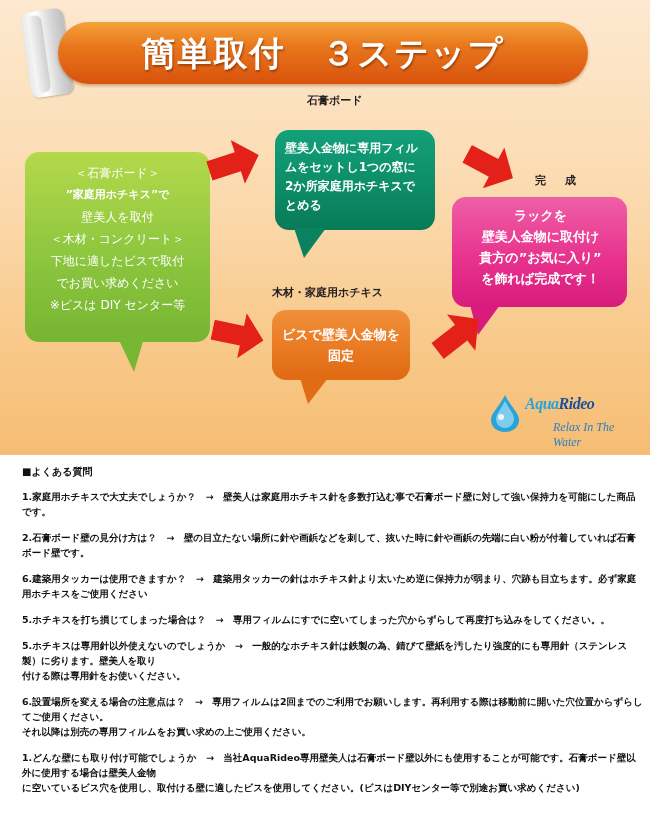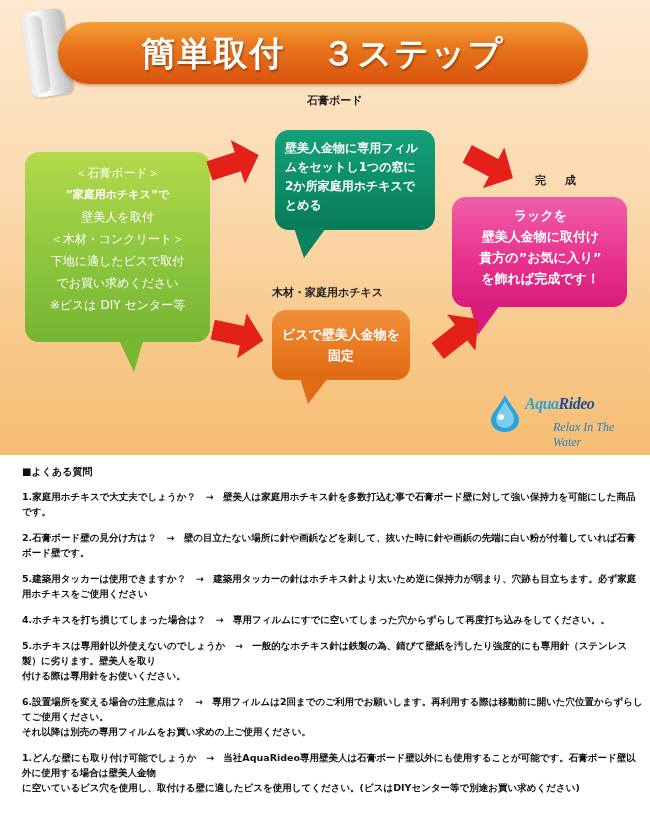--- a/index.html
+++ b/index.html
@@ -379,24 +379,24 @@
   <div class="faq">
     <div class="faq-title">■よくある質問</div>
 
     <div class="faq-item">
       <span>1.家庭用ホチキスで大丈夫でしょうか？　→　壁美人は家庭用ホチキス針を多数打込む事で石膏ボード壁に対して強い保持力を可能にした商品です。</span>
     </div>
     <div class="faq-item">
       <span>2.石膏ボード壁の見分け方は？　→　壁の目立たない場所に針や画鋲などを刺して、抜いた時に針や画鋲の先端に白い粉が付着していれば石膏ボード壁です。</span>
     </div>
     <div class="faq-item">
-      <span>5.建築用タッカーは使用できますか？　→　建築用タッカーの針はホチキス針より太いため逆に保持力が弱まり、穴跡も目立ちます。必ず家庭用ホチキスをご使用ください</span>
-    </div>
-    <div class="faq-item">
-      <span>4.ホチキスを打ち損じてしまった場合は？　→　専用フィルムにすでに空いてしまった穴からずらして再度打ち込みをしてください。。</span>
+      <span>6.建築用タッカーは使用できますか？　→　建築用タッカーの針はホチキス針より太いため逆に保持力が弱まり、穴跡も目立ちます。必ず家庭用ホチキスをご使用ください</span>
+    </div>
+    <div class="faq-item">
+      <span>5.ホチキスを打ち損じてしまった場合は？　→　専用フィルムにすでに空いてしまった穴からずらして再度打ち込みをしてください。。</span>
     </div>
     <div class="faq-item">
       <span>5.ホチキスは専用針以外使えないのでしょうか　→　一般的なホチキス針は鉄製の為、錆びて壁紙を汚したり強度的にも専用針（ステンレス製）に劣ります。壁美人を取り</span>
       <span class="l2">付ける際は専用針をお使いください。</span>
     </div>
     <div class="faq-item">
       <span>6.設置場所を変える場合の注意点は？　→　専用フィルムは2回までのご利用でお願いします。再利用する際は移動前に開いた穴位置からずらしてご使用ください。</span>
       <span class="l2">それ以降は別売の専用フィルムをお買い求めの上ご使用ください。</span>
     </div>
     <div class="faq-item">

